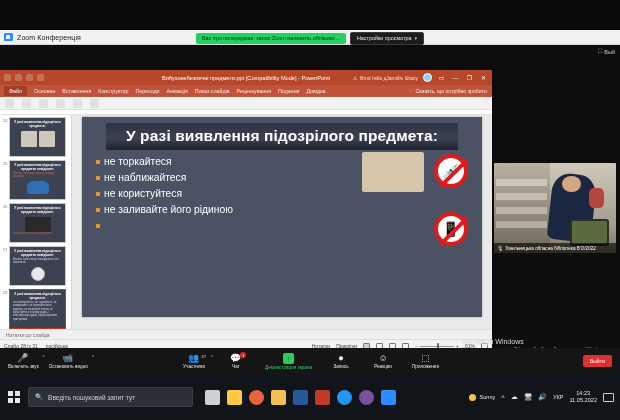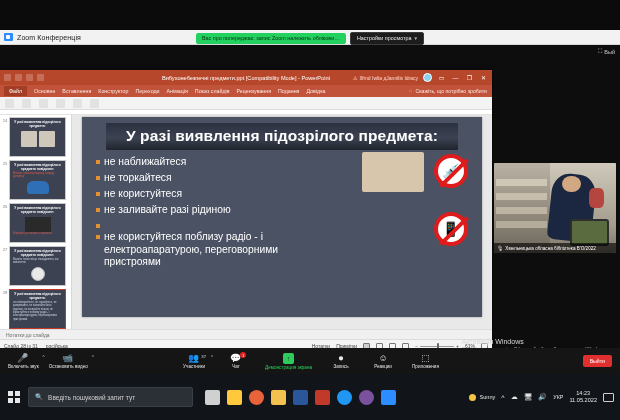--- a/index.html
+++ b/index.html
@@ -460,40 +460,36 @@
         <div class="slide">
 
           <div class="slide-title-band">
             <div class="slide-title">У разі виявлення підозрілого предмета:</div>
           </div>
 
           <div class="slide-content">
             <div class="bullets">
               <div class="bullet">
                 <span class="bdot"></span>
-                <span class="btxt">не наближайтеся</span>
+                <span class="btxt">не торкайтеся</span>
               </div>
               <div class="bullet">
                 <span class="bdot"></span>
-                <span class="btxt">не торкайтеся</span>
+                <span class="btxt">не наближайтеся</span>
               </div>
               <div class="bullet">
                 <span class="bdot"></span>
                 <span class="btxt">не користуйтеся</span>
               </div>
               <div class="bullet">
                 <span class="bdot"></span>
-                <span class="btxt">не заливайте разі рідиною</span>
+                <span class="btxt">не заливайте його рідиною</span>
               </div>
               <div class="bullet">
                 <span class="bdot"></span>
-              </div>
-              <div class="bullet wrap">
-                <span class="bdot"></span>
-                <span class="btxt">не користуйтеся поблизу радіо - і електроапаратурою, переговорними пристроями</span>
               </div>
             </div>
 
             <div class="slide-figs">
               <div class="fig-photo"></div>
               <div class="prohib p1">
                 <span class="inner">💉</span>
               </div>
               <div class="prohib p2">
                 <span class="inner">📱</span>

